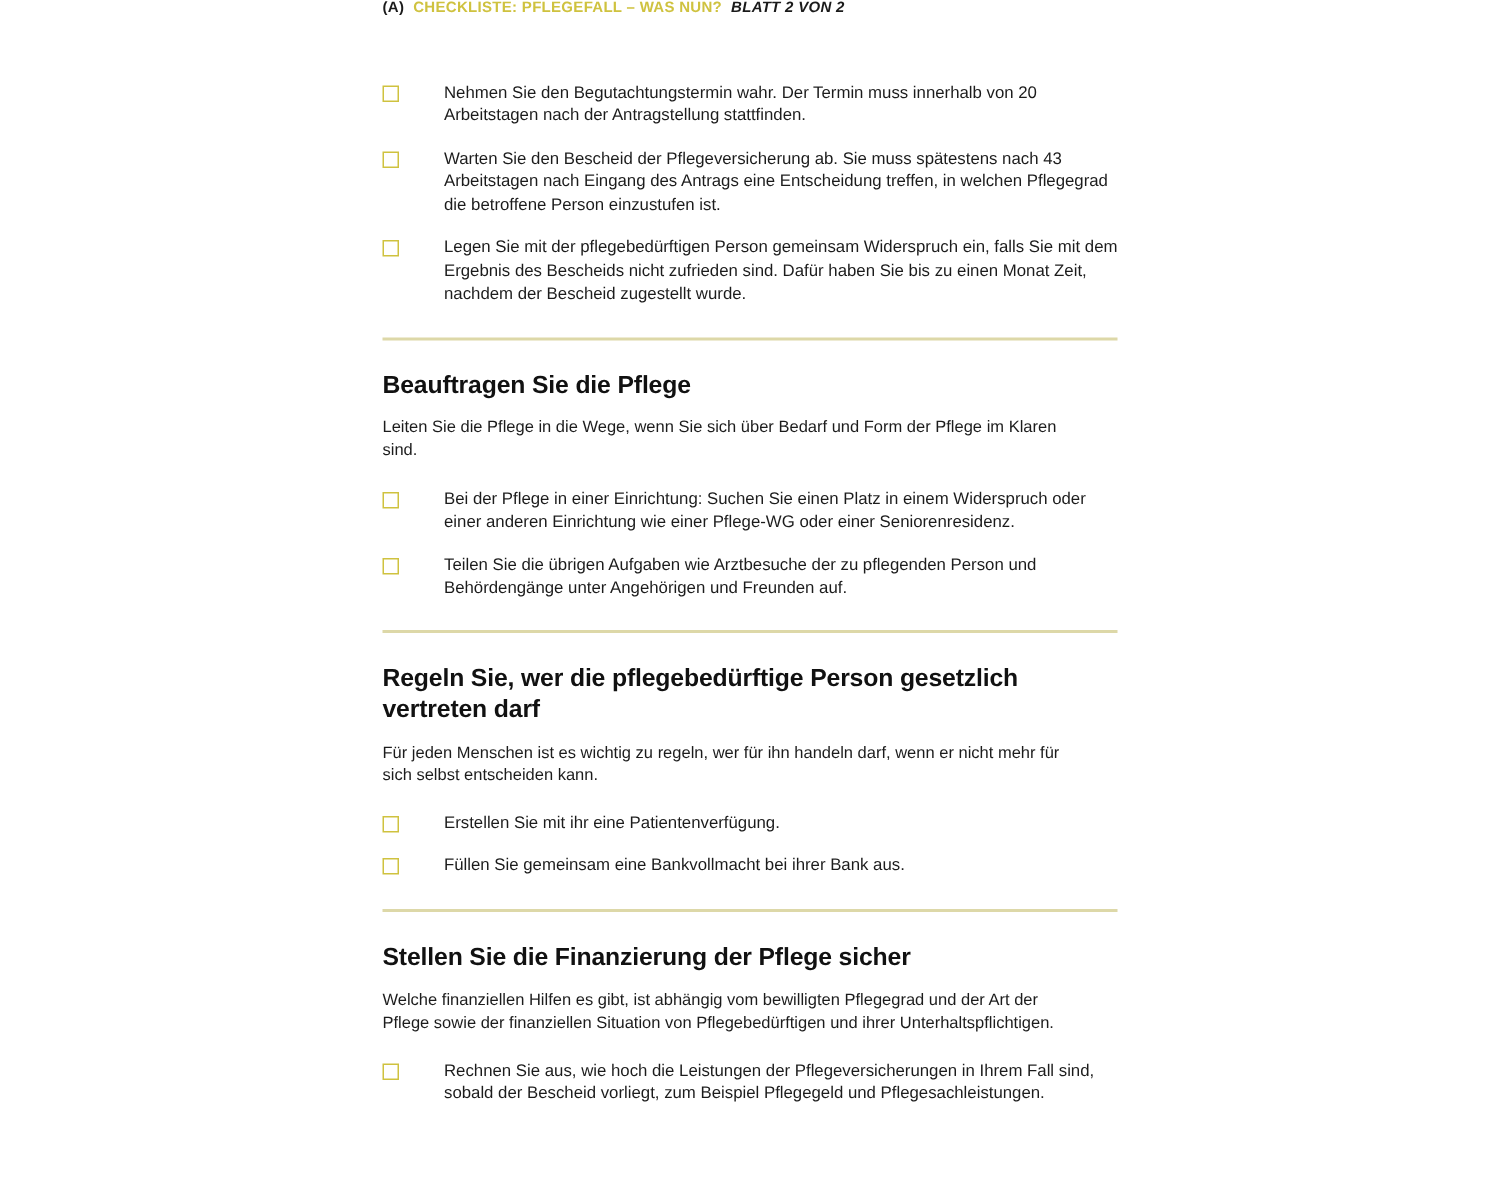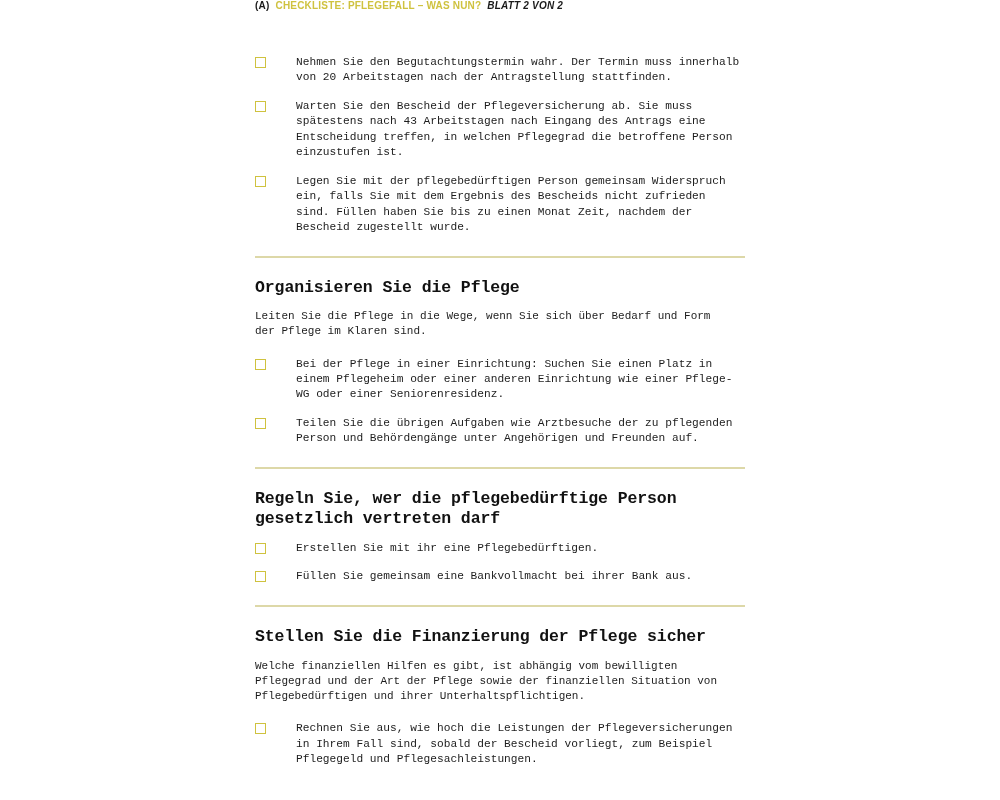--- a/index.html
+++ b/index.html
@@ -106,21 +106,20 @@
   .section-intro {
     font-size: 11px;
     line-height: 1.38;
     color: #1c1c1c;
     margin: 0 0 17px 0;
     max-width: 470px;
   }
 
   .section {
     margin-bottom: 0;
-    font-family: Liberation Mono, monospace;
   }
 </style>
 </head>
 <body>
 
 <div class="page">
 
   <div class="doc-header">
     <span class="label-a">(A)</span>
     <span class="title-yellow">Checkliste: Pflegefall – was nun?</span>
@@ -134,50 +133,51 @@
         <li class="check-item">
           <span class="checkbox"></span>
           <span class="check-text">Nehmen Sie den Begutachtungstermin wahr. Der Termin muss innerhalb von 20 Arbeitstagen nach der Antragstellung stattfinden.</span>
         </li>
         <li class="check-item">
           <span class="checkbox"></span>
           <span class="check-text">Warten Sie den Bescheid der Pflegeversicherung ab. Sie muss spätestens nach 43 Arbeitstagen nach Eingang des Antrags eine Entscheidung treffen, in welchen Pflegegrad die betroffene Person einzustufen ist.</span>
         </li>
         <li class="check-item">
           <span class="checkbox"></span>
-          <span class="check-text">Legen Sie mit der pflegebedürftigen Person gemeinsam Widerspruch ein, falls Sie mit dem Ergebnis des Bescheids nicht zufrieden sind. Füllen haben Sie bis zu einen Monat Zeit, nachdem der Bescheid zugestellt wurde.</span>
+          <span class="check-text">Legen Sie mit der pflegebedürftigen Person gemeinsam Widerspruch ein, falls Sie mit dem Ergebnis des Bescheids nicht zufrieden sind. Dafür haben Sie bis zu einen Monat Zeit, nachdem der Bescheid zugestellt wurde.</span>
         </li>
       </ul>
     </div>
 
     <div class="divider"></div>
 
     <div class="section">
-      <h2 class="section-title">Organisieren Sie die Pflege</h2>
+      <h2 class="section-title">Beauftragen Sie die Pflege</h2>
       <p class="section-intro">Leiten Sie die Pflege in die Wege, wenn Sie sich über Bedarf und Form der Pflege im Klaren sind.</p>
       <ul class="check-list">
         <li class="check-item">
           <span class="checkbox"></span>
-          <span class="check-text">Bei der Pflege in einer Einrichtung: Suchen Sie einen Platz in einem Pflegeheim oder einer anderen Einrichtung wie einer Pflege-WG oder einer Seniorenresidenz.</span>
+          <span class="check-text">Bei der Pflege in einer Einrichtung: Suchen Sie einen Platz in einem Widerspruch oder einer anderen Einrichtung wie einer Pflege-WG oder einer Seniorenresidenz.</span>
         </li>
         <li class="check-item">
           <span class="checkbox"></span>
           <span class="check-text">Teilen Sie die übrigen Aufgaben wie Arztbesuche der zu pflegenden Person und Behördengänge unter Angehörigen und Freunden auf.</span>
         </li>
       </ul>
     </div>
 
     <div class="divider"></div>
 
     <div class="section">
       <h2 class="section-title">Regeln Sie, wer die pflegebedürftige Person gesetzlich vertreten darf</h2>
+      <p class="section-intro">Für jeden Menschen ist es wichtig zu regeln, wer für ihn handeln darf, wenn er nicht mehr für sich selbst entscheiden kann.</p>
       <ul class="check-list">
         <li class="check-item">
           <span class="checkbox"></span>
-          <span class="check-text">Erstellen Sie mit ihr eine Pflegebedürftigen.</span>
+          <span class="check-text">Erstellen Sie mit ihr eine Patientenverfügung.</span>
         </li>
         <li class="check-item">
           <span class="checkbox"></span>
           <span class="check-text">Füllen Sie gemeinsam eine Bankvollmacht bei ihrer Bank aus.</span>
         </li>
       </ul>
     </div>
 
     <div class="divider"></div>
 

